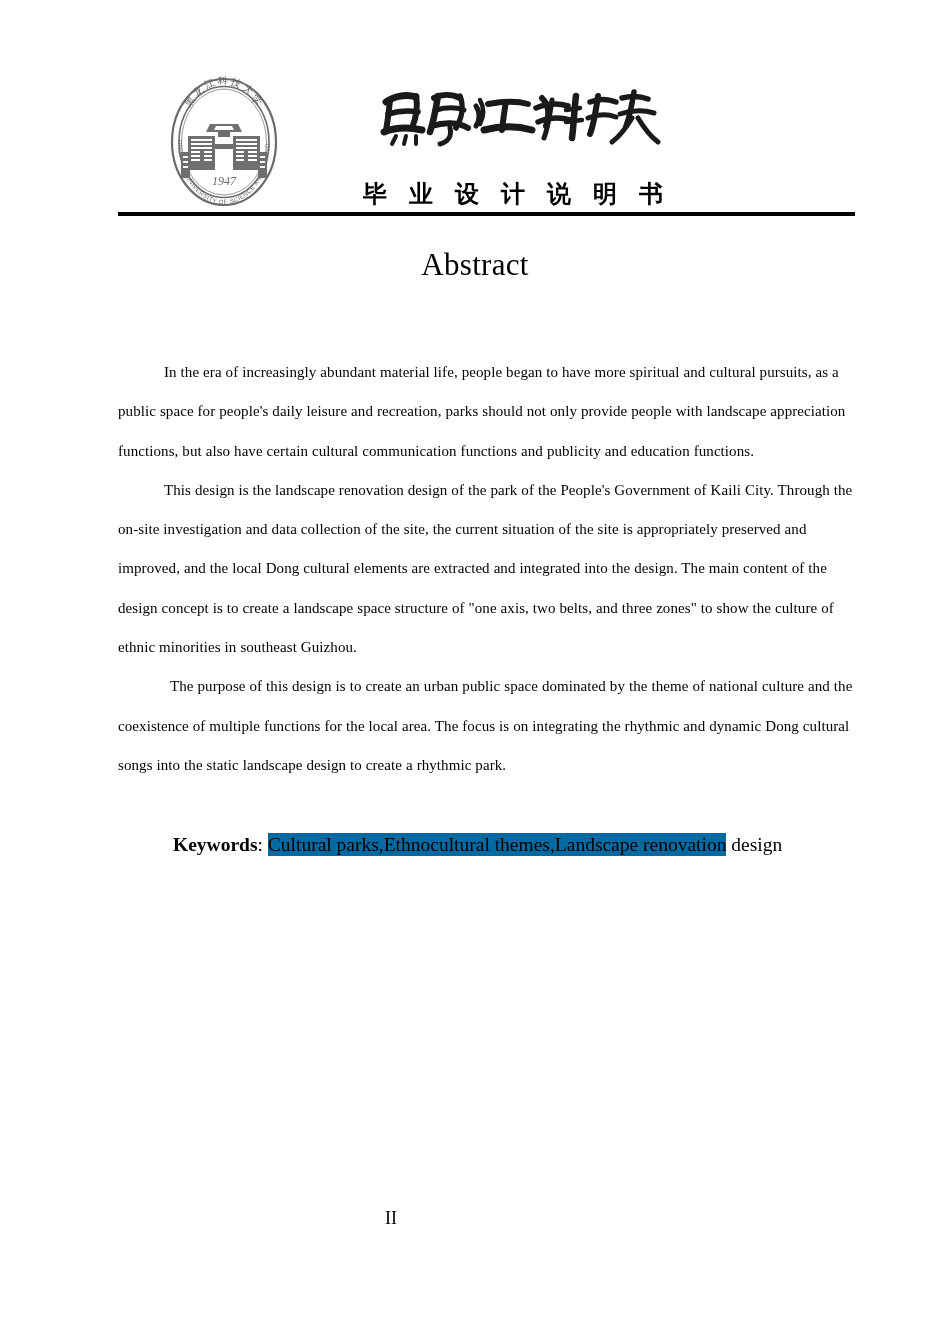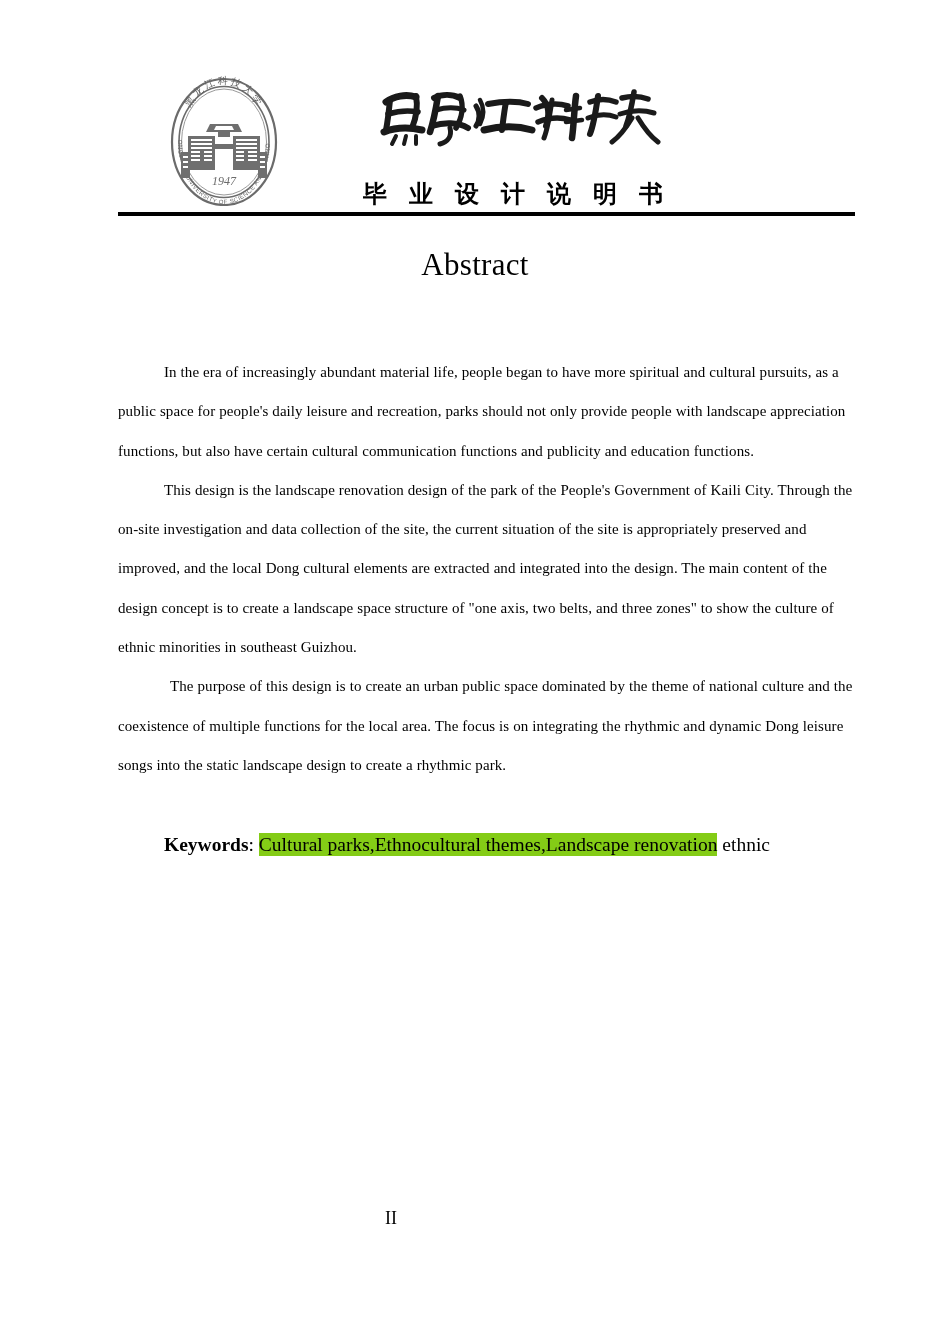--- a/index.html
+++ b/index.html
@@ -114,23 +114,24 @@
   }
 
   .keywords-para {
     font-size: 19.5px;
     line-height: 39.3px;
     text-indent: 46px;
     margin: 0;
   }
   .kw-label {
     font-weight: 700;
+    margin-left: 9px;
   }
   .kw-highlight {
-    background: #84cc16;
+    background: #0369a1;
     padding: 1px 0;
   }
 
   
   .footer {
     position: absolute;
     left: 0;
     top: 1206px;
     width: 782px;
     text-align: center;
@@ -263,24 +264,24 @@
     <div class="doc-type">毕业设计说明书</div>
   </div>
 
   <div class="header-rule"></div>
 
   <div class="abstract-title">Abstract</div>
 
   <div class="body-block">
     <p class="para">In the era of increasingly abundant material life, people began to have more spiritual and cultural pursuits, as a public space for people's daily leisure and recreation, parks should not only provide people with landscape appreciation functions, but also have certain cultural communication functions and publicity and education functions.</p>
     <p class="para">This design is the landscape renovation design of the park of the People's Government of Kaili City. Through the on-site investigation and data collection of the site, the current situation of the site is appropriately preserved and improved, and the local Dong cultural elements are extracted and integrated into the design. The main content of the design concept is to create a landscape space structure of "one axis, two belts, and three zones" to show the culture of ethnic minorities in southeast Guizhou.</p>
-    <p class="para extra-indent">The purpose of this design is to create an urban public space dominated by the theme of national culture and the coexistence of multiple functions for the local area. The focus is on integrating the rhythmic and dynamic Dong leisure songs into the static landscape design to create a rhythmic park.</p>
+    <p class="para extra-indent">The purpose of this design is to create an urban public space dominated by the theme of national culture and the coexistence of multiple functions for the local area. The focus is on integrating the rhythmic and dynamic Dong cultural songs into the static landscape design to create a rhythmic park.</p>
 
     <div class="gap"></div>
 
-    <p class="keywords-para"><span class="kw-label">Keywords</span><span>: </span><span class="kw-highlight">Cultural parks,Ethnocultural themes,Landscape renovation</span> <span>ethnic</span></p>
+    <p class="keywords-para"><span class="kw-label">Keywords</span><span>: </span><span class="kw-highlight">Cultural parks,Ethnocultural themes,Landscape renovation</span> <span>design</span></p>
   </div>
 
   <div class="footer">
     <span>II</span>
   </div>
 
 </div>
 
 </body></html>

